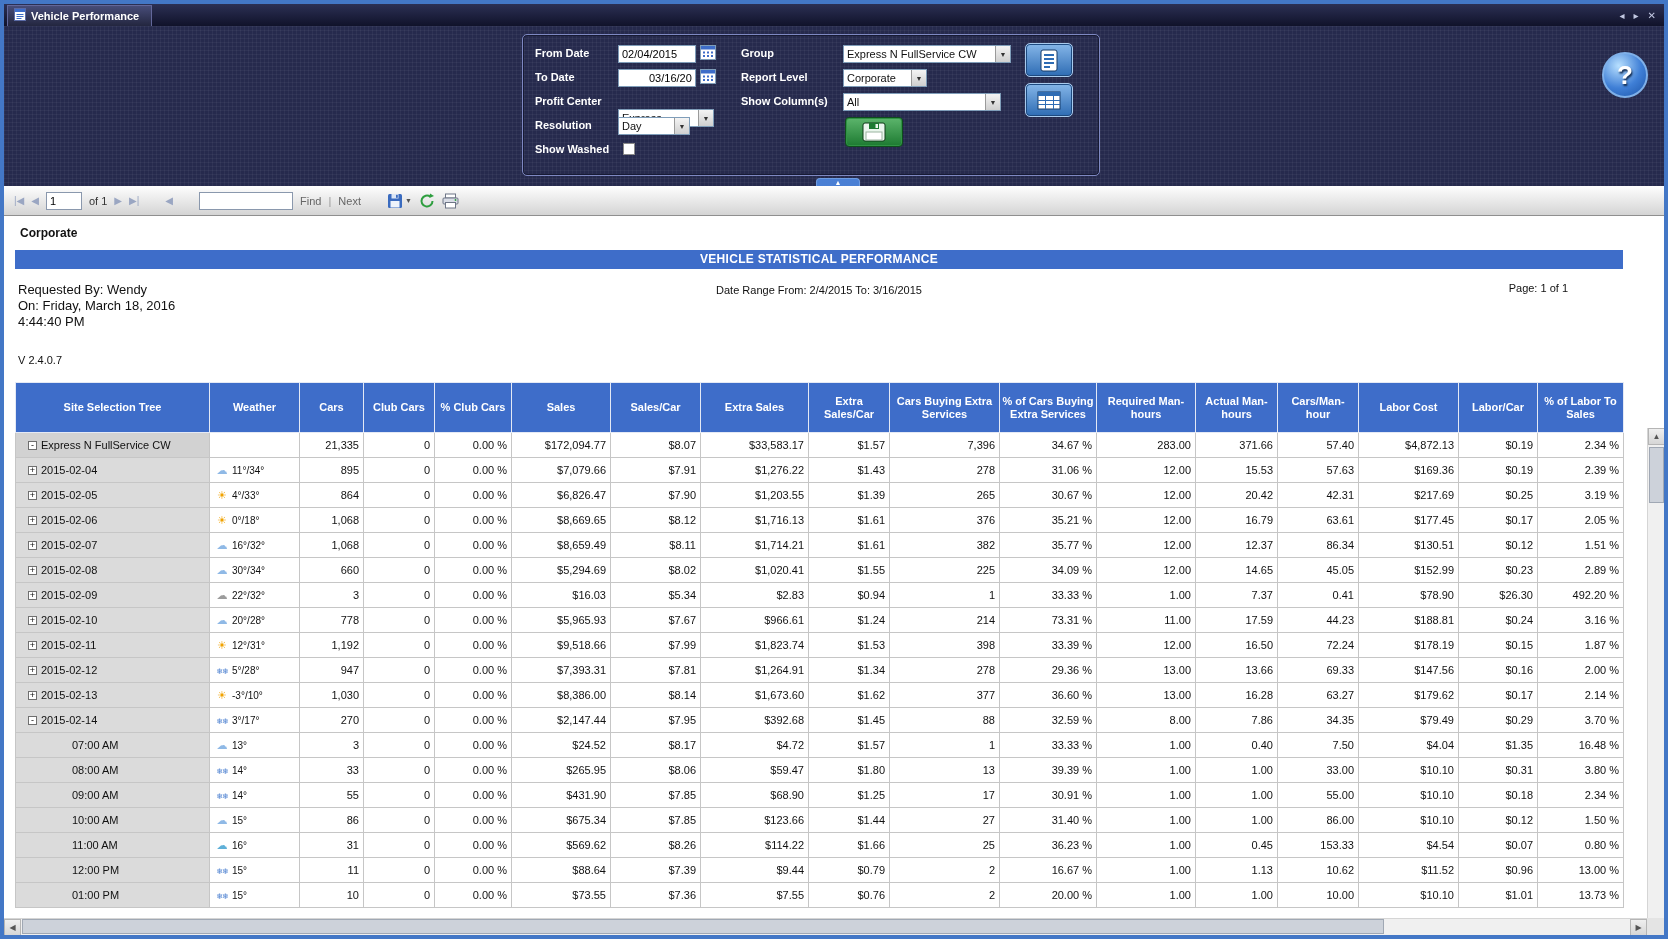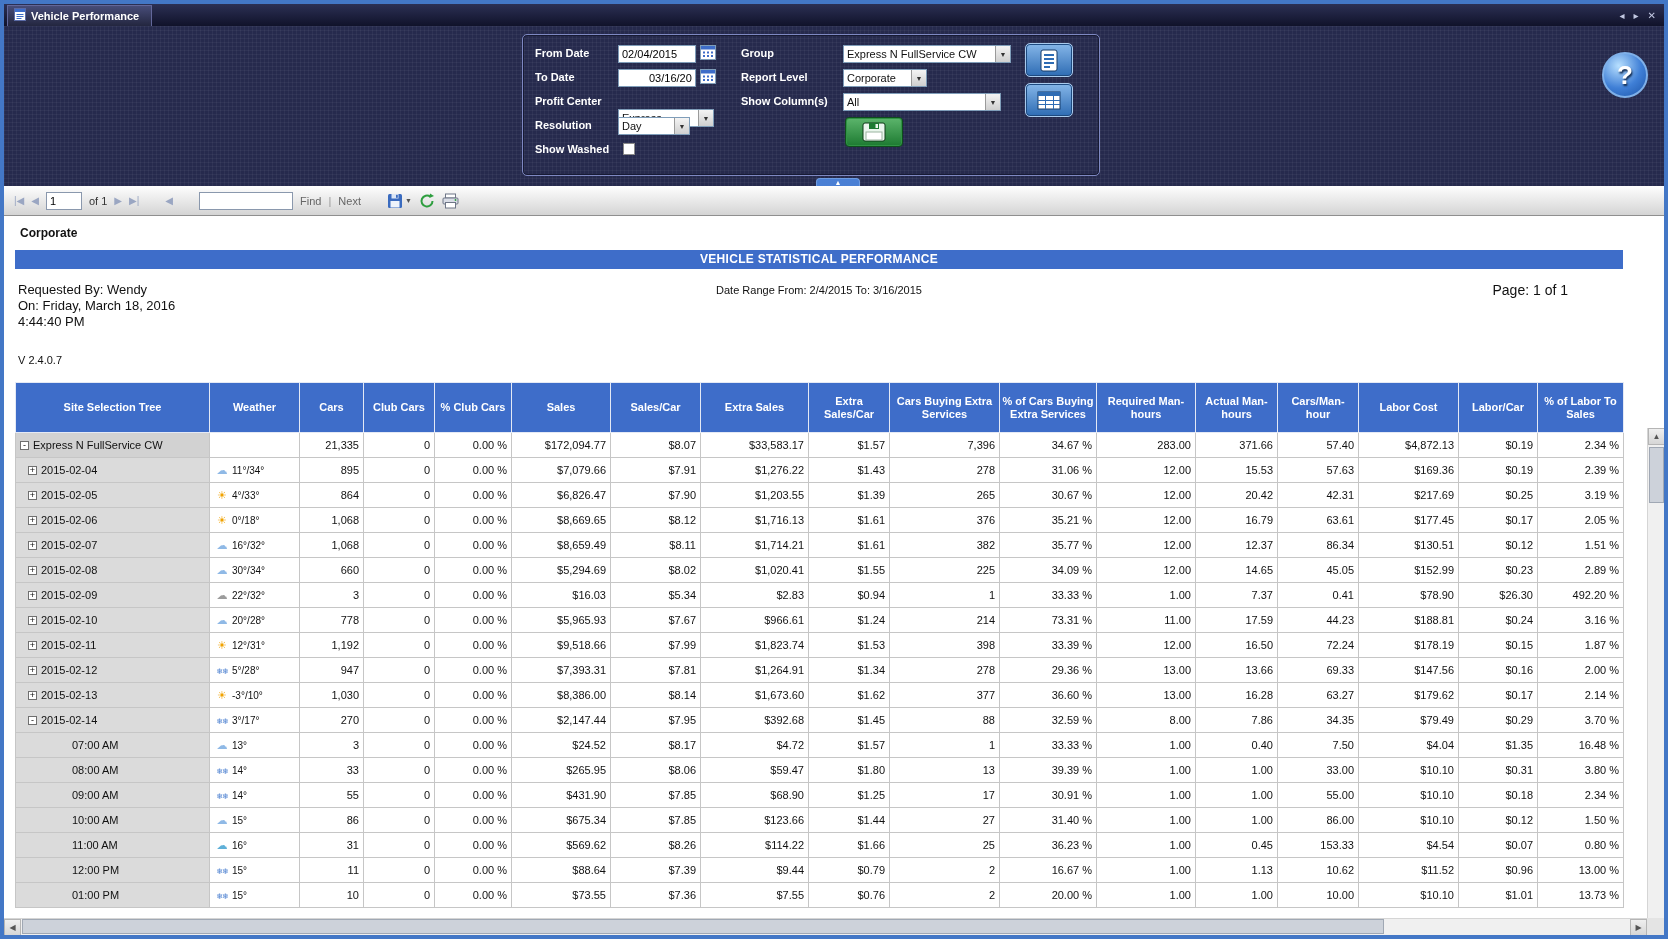--- a/index.html
+++ b/index.html
@@ -36,29 +36,29 @@
 .tb-sep{color:#999}
 .tb-gap{width:12px}
 .tb-svg{display:flex;align-items:center;cursor:pointer;line-height:0;gap:2px}
 .dd-mini{font-size:7px;color:#555}
 
 .report-area{position:absolute;left:0;top:212px;width:1660px;height:702px;background:#fff;overflow:hidden}
 .crumb{position:absolute;left:16px;top:10px;font-size:12px;font-weight:bold;color:#111}
 .banner{position:absolute;left:11px;top:34px;width:1608px;height:19px;background:#3E6DC9;color:#fff;font-size:12px;font-weight:bold;text-align:center;line-height:19px;letter-spacing:.3px}
 .meta-left{position:absolute;left:14px;top:66px;font-size:13px;line-height:16px;color:#111}
 .meta-center{position:absolute;left:11px;top:66px;width:1608px;text-align:center;font-size:11px;line-height:16px;color:#111}
-.meta-right{position:absolute;right:96px;top:66px;font-size:14px;color:#111}
+.meta-right{position:absolute;right:96px;top:66px;font-size:11px;color:#111}
 .version{position:absolute;left:14px;top:138px;font-size:11px;color:#111}
 
 .report-table{position:absolute;left:11px;top:166px;border-collapse:collapse;table-layout:fixed;font-size:11px}
 .report-table th{background:#3E6DC9;color:#fff;font-weight:bold;font-size:11px;line-height:13px;border:1px solid #e4e9f5;height:50px;text-align:center;padding:1px 2px;vertical-align:middle;overflow:hidden}
 .report-table td{border:1px solid #c6c6c6;height:25px;padding:0 4px;background:#fff;white-space:nowrap;overflow:hidden;color:#111}
 .report-table td.tree-cell{background:#dbdbdb}
 .report-table tr.lvl0 td.tree-cell{background:#d2d2d2}
-td.tree-cell.lvl0{padding-left:4px}
+td.tree-cell.lvl0{padding-left:12px}
 td.tree-cell.lvl1{padding-left:12px}
 td.tree-cell.lvl2{padding-left:56px}
 .exp{display:inline-block;width:9px;height:9px;border:1px solid #6f6f6f;background:#fff;font-size:9px;line-height:7px;text-align:center;margin-right:4px;vertical-align:1px;cursor:pointer}
 td.num-cell{text-align:right}
 .weather-cell{font-size:10px}
 .w-icon{display:inline-block;width:16px;text-align:center;font-size:11px;margin-right:2px}
 .w-sun{color:#f0a200}
 .w-cloud{color:#8fb9e6}
 .w-overcast{color:#9c9c9c}
 .w-snow{color:#4a7fd0;font-size:8px;letter-spacing:-1px}

